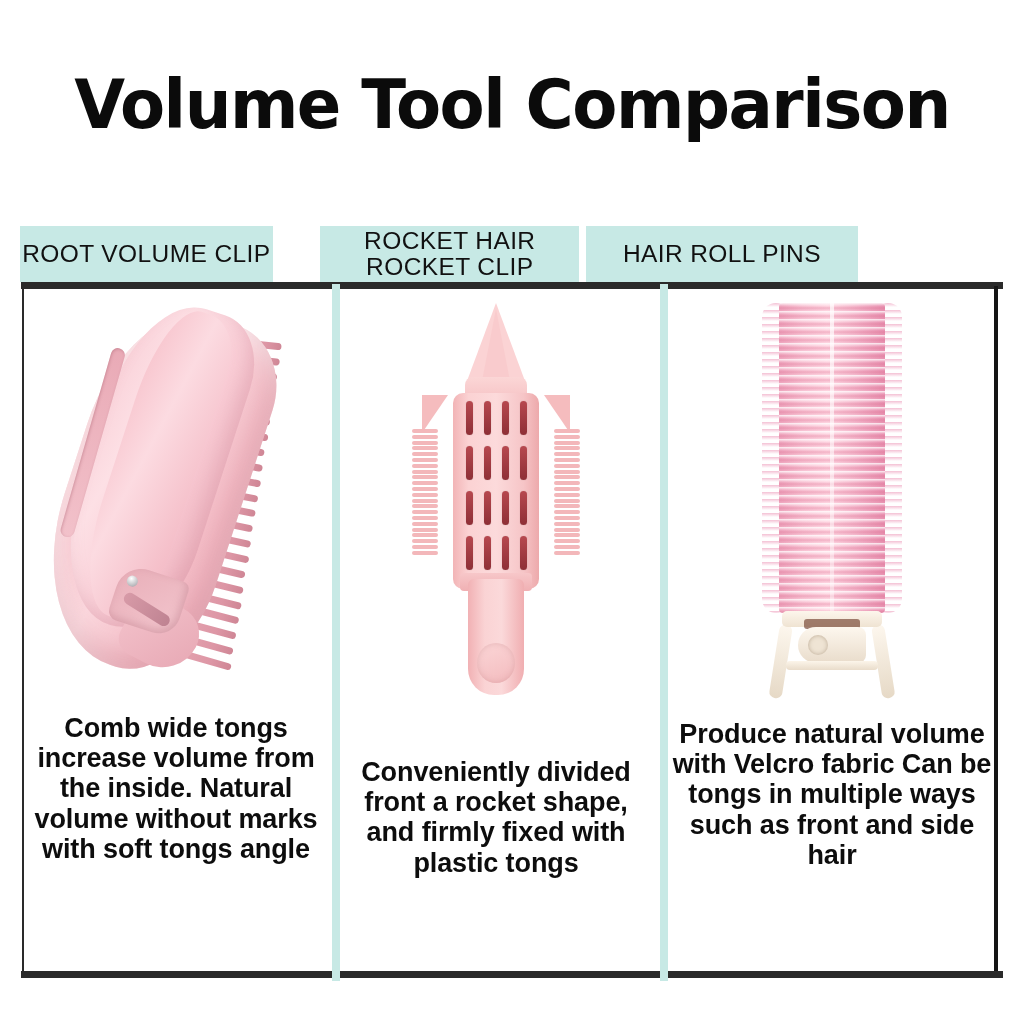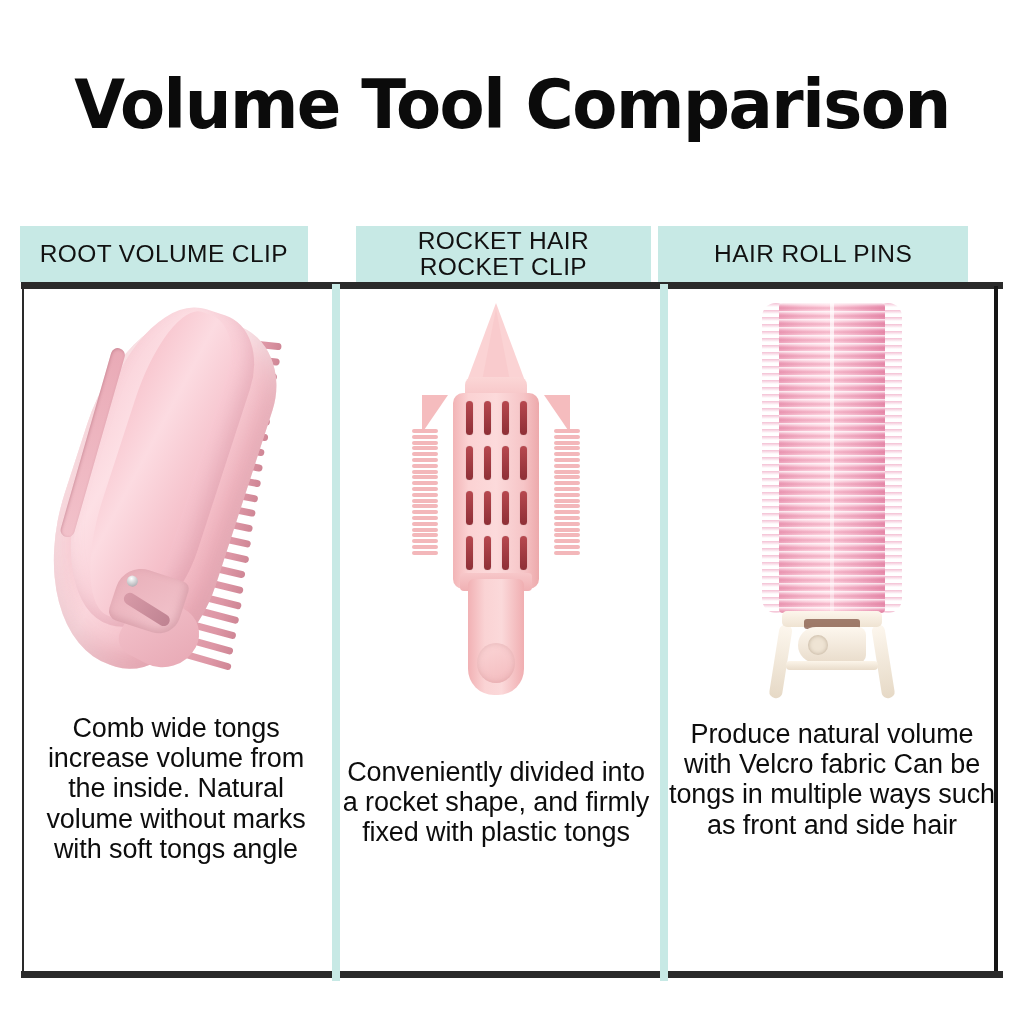--- a/index.html
+++ b/index.html
@@ -45,21 +45,21 @@
     left: 20px;
     top: 226px;
     width: 984px;
     height: 752px;
   }
 
   .header-row {
     position: absolute;
     left: 0;
     top: 0;
-    width: 948px;
+    width: 838px;
     height: 56px;
     display: flex;
   }
   .header-cell {
     background: #c7e9e5;
     height: 56px;
     display: flex;
     align-items: center;
     justify-content: center;
     text-align: center;
@@ -124,20 +124,21 @@
     width: 984px;
     height: 686px;
     display: flex;
   }
   .col {
     position: relative;
     height: 100%;
     display: flex;
     flex-direction: column;
     align-items: flex-start;
+    font-weight: bold;
   }
   .col.c1 { width: 312px; }
   .col.c2 { width: 328px; }
   .col.c3 { width: 344px; }
 
   .art {
     position: relative;
     width: 100%;
     flex: 0 0 auto;
   }
@@ -686,21 +687,21 @@
                   <s style="left: 24px;"></s>
                   <s style="left: 42px;"></s>
                   <s style="left: 60px;"></s>
                 </div>
               </div>
             <div class="base-lip"></div>
             <div class="handle"></div>
             <div class="handle-oval"></div>
           </div>
         </div>
-        <div class="caption">Conveniently divided into a rocket shape, and firmly fixed with plastic tongs</div>
+        <div class="caption">Conveniently divided front a rocket shape, and firmly fixed with plastic tongs</div>
       </div>
 
       <div class="col c3">
         <div class="art">
           <div class="roller">
             <div class="fuzz-l"></div>
             <div class="fuzz-r"></div>
             <div class="barrel"></div>
             <div class="seam"></div>
             <div class="clip-base">

